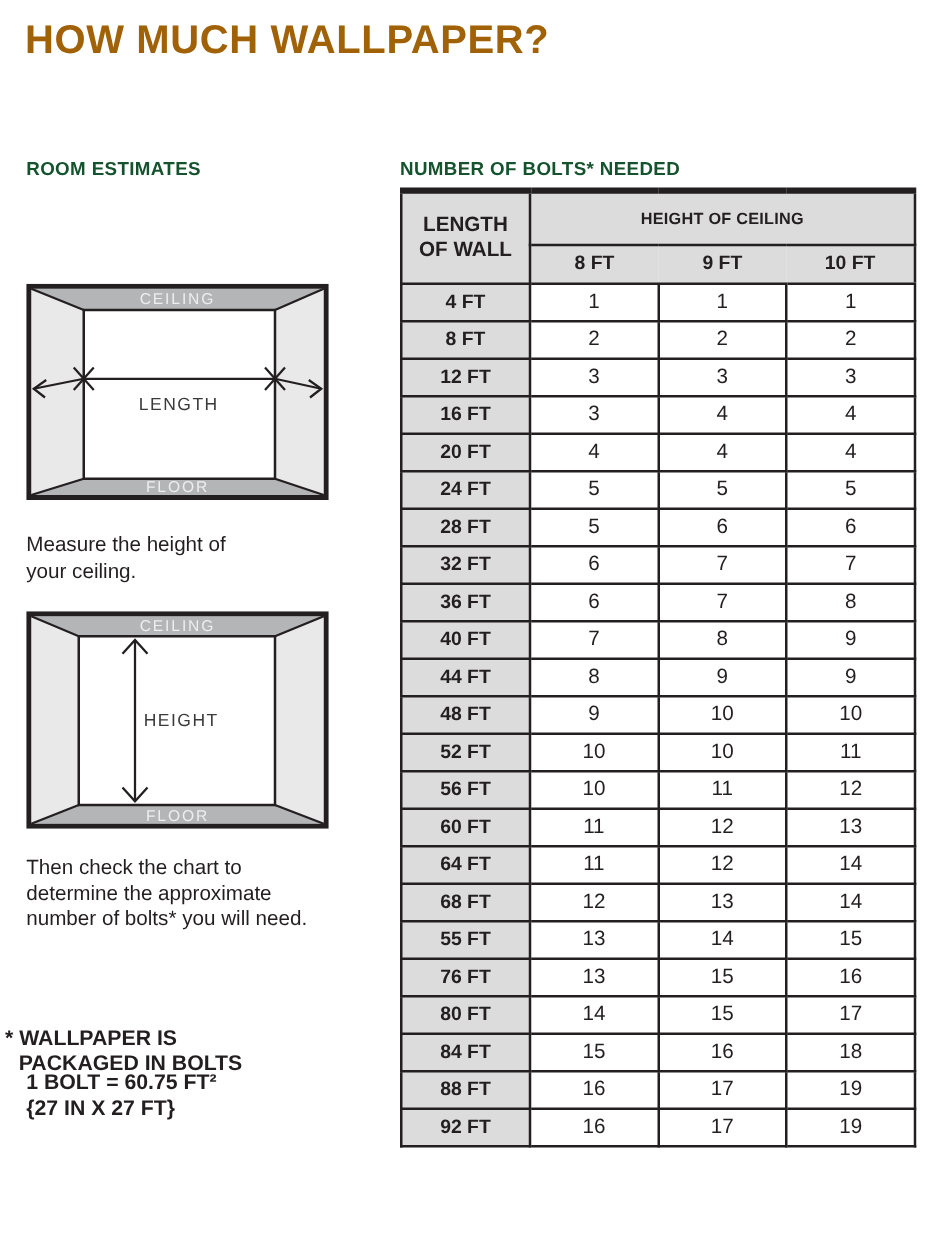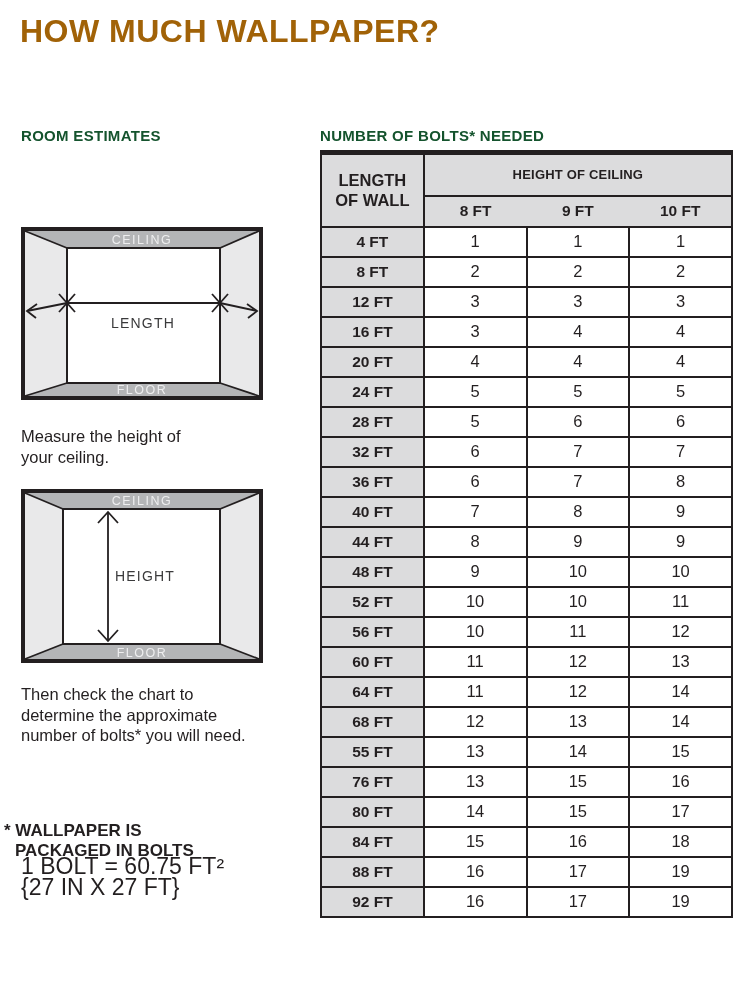--- a/index.html
+++ b/index.html
@@ -23,21 +23,21 @@
     white-space:pre-line; color:#231F20;
   }
   .para1 { top:159px; }
   .para2 { top:426px; }
   .para3 { top:684px; }
   .footnote {
     position:absolute; left:4px; top:801px; font-size:17px; font-weight:bold;
     line-height:19.5px; white-space:pre-line; padding-left:11px; text-indent:-11px;margin-top:20px;
   }
   .bolt-info {
-    position:absolute; left:21px; top:856px; font-size:23px; font-weight:normal;
+    position:absolute; left:21px; top:856px; font-size:17px; font-weight:bold;
     line-height:20.5px; white-space:pre-line;
   }
   .diagram { position:absolute; left:21px; }
   .diagram1 { top:227px; }
   .diagram2 { top:489px; }
   svg text {
     font-family:"Liberation Sans", sans-serif;
   }
   
   table.bolts {

